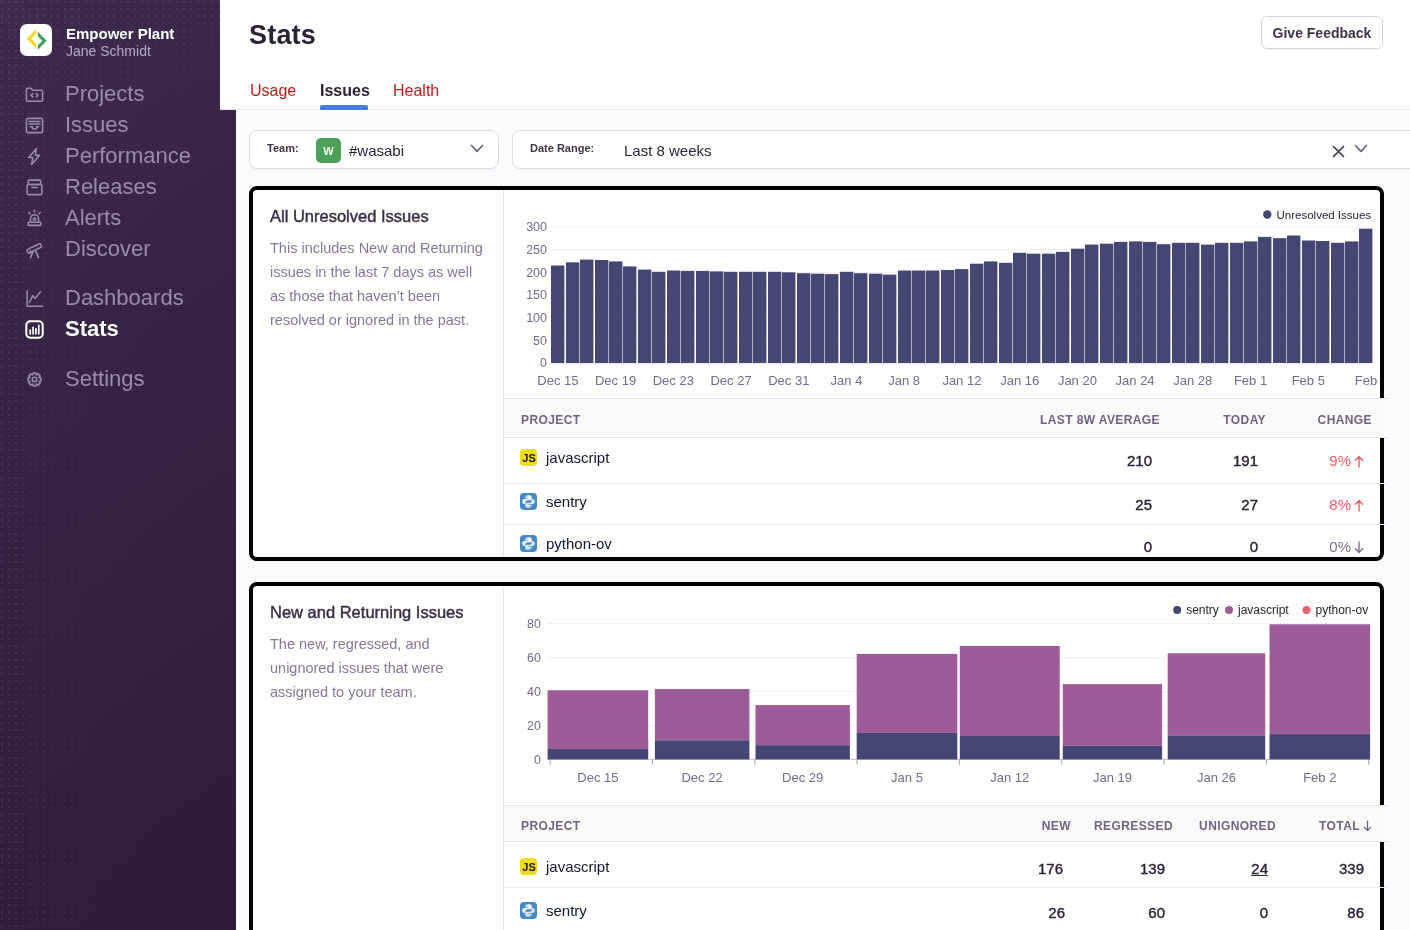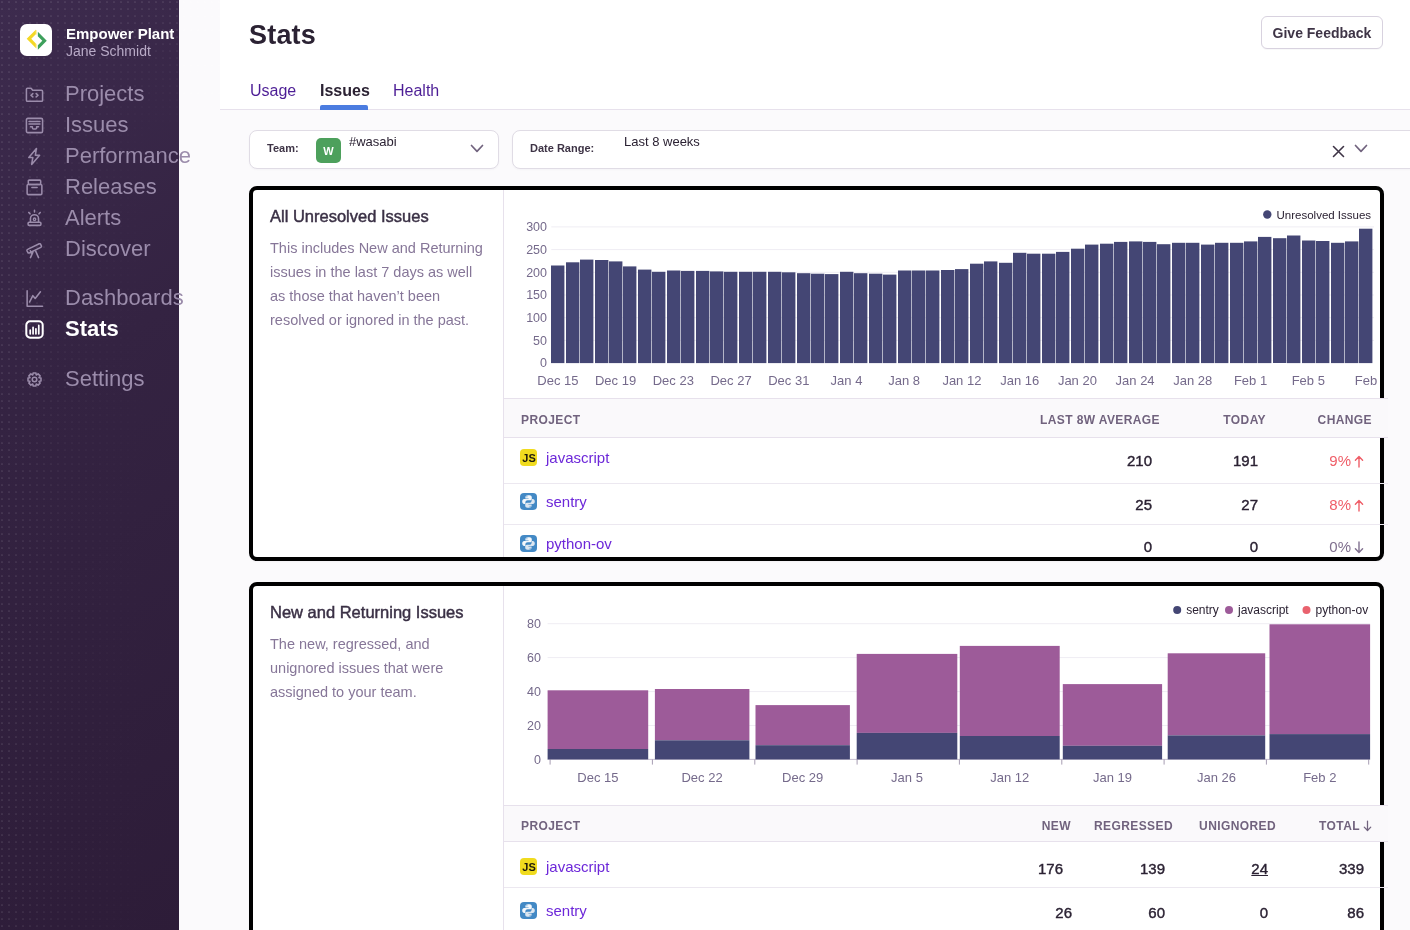--- a/index.html
+++ b/index.html
@@ -1,66 +1,66 @@
 <!DOCTYPE html>
 <html><head><meta charset="utf-8">
 <style>
 * { margin:0; padding:0; box-sizing:border-box; }
 html,body { width:1410px; height:930px; overflow:hidden; font-family:"Liberation Sans",sans-serif;
   -webkit-font-smoothing:antialiased; }
 body { background:#FBFAFC; position:relative; }
 .abs { position:absolute; }
 
 
-.sidebar { position:absolute; left:0; top:0; width:179px; height:930px;
+.sidebar { position:absolute; left:0; top:0; width:236px; height:930px;
   background:linear-gradient(145deg,#3D2B4E 0%,#342342 40%,#2D1C38 100%); color:#9B8CAB; }
 .org { position:absolute; left:20px; top:24px; }
 .orgname { position:absolute; left:66px; top:25px; width:160px; color:#fff; font-size:15px; font-weight:bold; }
 .username { position:absolute; left:66px; top:43px; width:160px; color:#B9ABC7; font-size:14px; }
 .nav { position:absolute; left:0; top:0; width:220px; }
 .ni { position:absolute; left:25px; height:24px; display:flex; align-items:center; font-size:22px; }
 .ni .nicon { margin-right:21px; flex:none; }
 .ni.on { color:#fff; font-weight:bold; }
 
 
 .hdr { position:absolute; left:220px; top:0; width:1190px; height:110px; background:#fff;
   border-bottom:1px solid #E7E1EC; }
 h1.pagetitle { position:absolute; left:29px; top:20px; font-size:27px; color:#2B2233;
   letter-spacing:.2px; }
 .feedback { position:absolute; right:27px; top:16px; width:122px; height:33px; background:#fff;
   border:1px solid #D8D2DF; border-radius:6px; font-size:14px; font-weight:bold; color:#3E3446;
   display:flex; align-items:center; justify-content:center; box-shadow:0 1px 1px rgba(43,34,51,.03); }
-.tab { position:absolute; top:82px; font-size:16px; color:#4c1d95; }
+.tab { position:absolute; top:82px; font-size:16px; color:#b91c1c; }
 .tab.on { color:#2B2233; font-weight:600; }
 .tabline { position:absolute; left:100px; top:105px; width:48px; height:5px; background:#4B7CE0;
   border-radius:2px 2px 0 0; }
 
 
 .fbox { position:absolute; top:130px; height:39px; background:#fff; border:1px solid #E0DCE5;
   border-radius:8px; box-shadow:0 1px 2px rgba(43,34,51,.03); }
 .flabel { position:absolute; top:11px; font-size:11px; font-weight:bold; color:#3E3446; }
-.fval { position:absolute; top:3px; font-size:13px; color:#2B2233; }
+.fval { position:absolute; top:11px; font-size:15px; color:#2B2233; }
 .wbadge { position:absolute; left:66px; top:7px; width:25px; height:25px; background:#4DA05C;
   border-radius:5px; color:#fff; font-size:11px; font-weight:bold; display:flex; align-items:center;
   justify-content:center; }
 .chev { position:absolute; }
 .chev svg { display:block; }
 
 
 .panel { position:absolute; left:249px; width:1135px; background:#fff; border:4px solid #000000;
   border-radius:8px; box-shadow:0 1px 2px rgba(43,34,51,.04); }
 .leftcol { position:absolute; left:0; top:0; width:251px; height:100%;
   border-right:1px solid #E7E1EC; border-radius:8px 0 0 8px; }
 .ptitle { position:absolute; left:17px; top:17px; font-size:16.5px; font-weight:normal; -webkit-text-stroke:0.45px; color:#3A3045; }
 .pdesc { position:absolute; left:17px; width:218px; font-size:14.5px; line-height:24px; color:#867698; }
 .thead { position:absolute; left:251px; width:884px; background:#FAF9FB;
   border-top:1px solid #E7E1EC; border-bottom:1px solid #E7E1EC; }
 .th { position:absolute; font-size:12px; font-weight:bold; color:#71637E; letter-spacing:.4px; }
 .rowsep { position:absolute; left:251px; width:884px; height:1px; background:#ECE8F0; }
-.prj { position:absolute; left:267px; display:flex; align-items:center; font-size:15px; color:#6d28d9; }
+.prj { position:absolute; left:267px; display:flex; align-items:center; font-size:15px; color:#0f172a; }
 .picon { width:17px; height:17px; border-radius:4px; margin-right:9px; flex:none; display:inline-block; }
 .num { position:absolute; font-size:15px; font-weight:normal; -webkit-text-stroke:0.4px; color:#2B2233; text-align:right; }
 .chg { position:absolute; font-size:15px; text-align:right; }
 </style></head>
 <body>
 
 <div class="sidebar">
   <svg width="220" height="930" style="position:absolute;left:0;top:0">
     <defs>
       <pattern id="dots" width="7" height="7" patternUnits="userSpaceOnUse">
@@ -374,18 +374,18 @@
   <span class="num" style="right:215px; top:274px;">139</span>
   <span class="num" style="right:112px; top:274px;text-decoration:underline;">24</span>
   <span class="num" style="right:16px; top:274px;">339</span>
   <div class="rowsep" style="top:301px"></div>
   <div class="prj" style="top:316px;"><span class="picon" style="background:#4389C5"><svg width="17" height="17" viewBox="0 0 17 17" fill="none">
           <path d="M8.3 2.2c-1.9 0-2.9.8-2.9 2v1.2h3.2v.6H4.2c-1.2 0-2 .9-2 2.5S3 11 4.2 11h1.2V9.3c0-1.2 1-2.1 2.2-2.1h2.5c1 0 1.7-.8 1.7-1.8V4.2c0-1.1-1-2-2.2-2Z" fill="#F5F8FB"></path>
           <path d="M8.7 14.8c1.9 0 2.9-.8 2.9-2v-1.2H8.4V11h4.4c1.2 0 2-.9 2-2.5S14 6 12.8 6h-1.2v1.7c0 1.2-1 2.1-2.2 2.1H6.9c-1 0-1.7.8-1.7 1.8v1.2c0 1.1 1 2 2.2 2Z" fill="#DCE6F0"></path>
           <circle cx="6.9" cy="3.8" r=".55" fill="#4389C5"></circle>
           <circle cx="10.1" cy="13.2" r=".55" fill="#4389C5"></circle>
         </svg></span>sentry</div>
-  <span class="num" style="right:308px; top:318px;">26</span>
+  <span class="num" style="right:315px; top:318px;">26</span>
   <span class="num" style="right:215px; top:318px;">60</span>
   <span class="num" style="right:112px; top:318px;">0</span>
   <span class="num" style="right:16px; top:318px;">86</span>
   <div class="rowsep" style="top:344px"></div>
 </div>
 
 </body></html>

